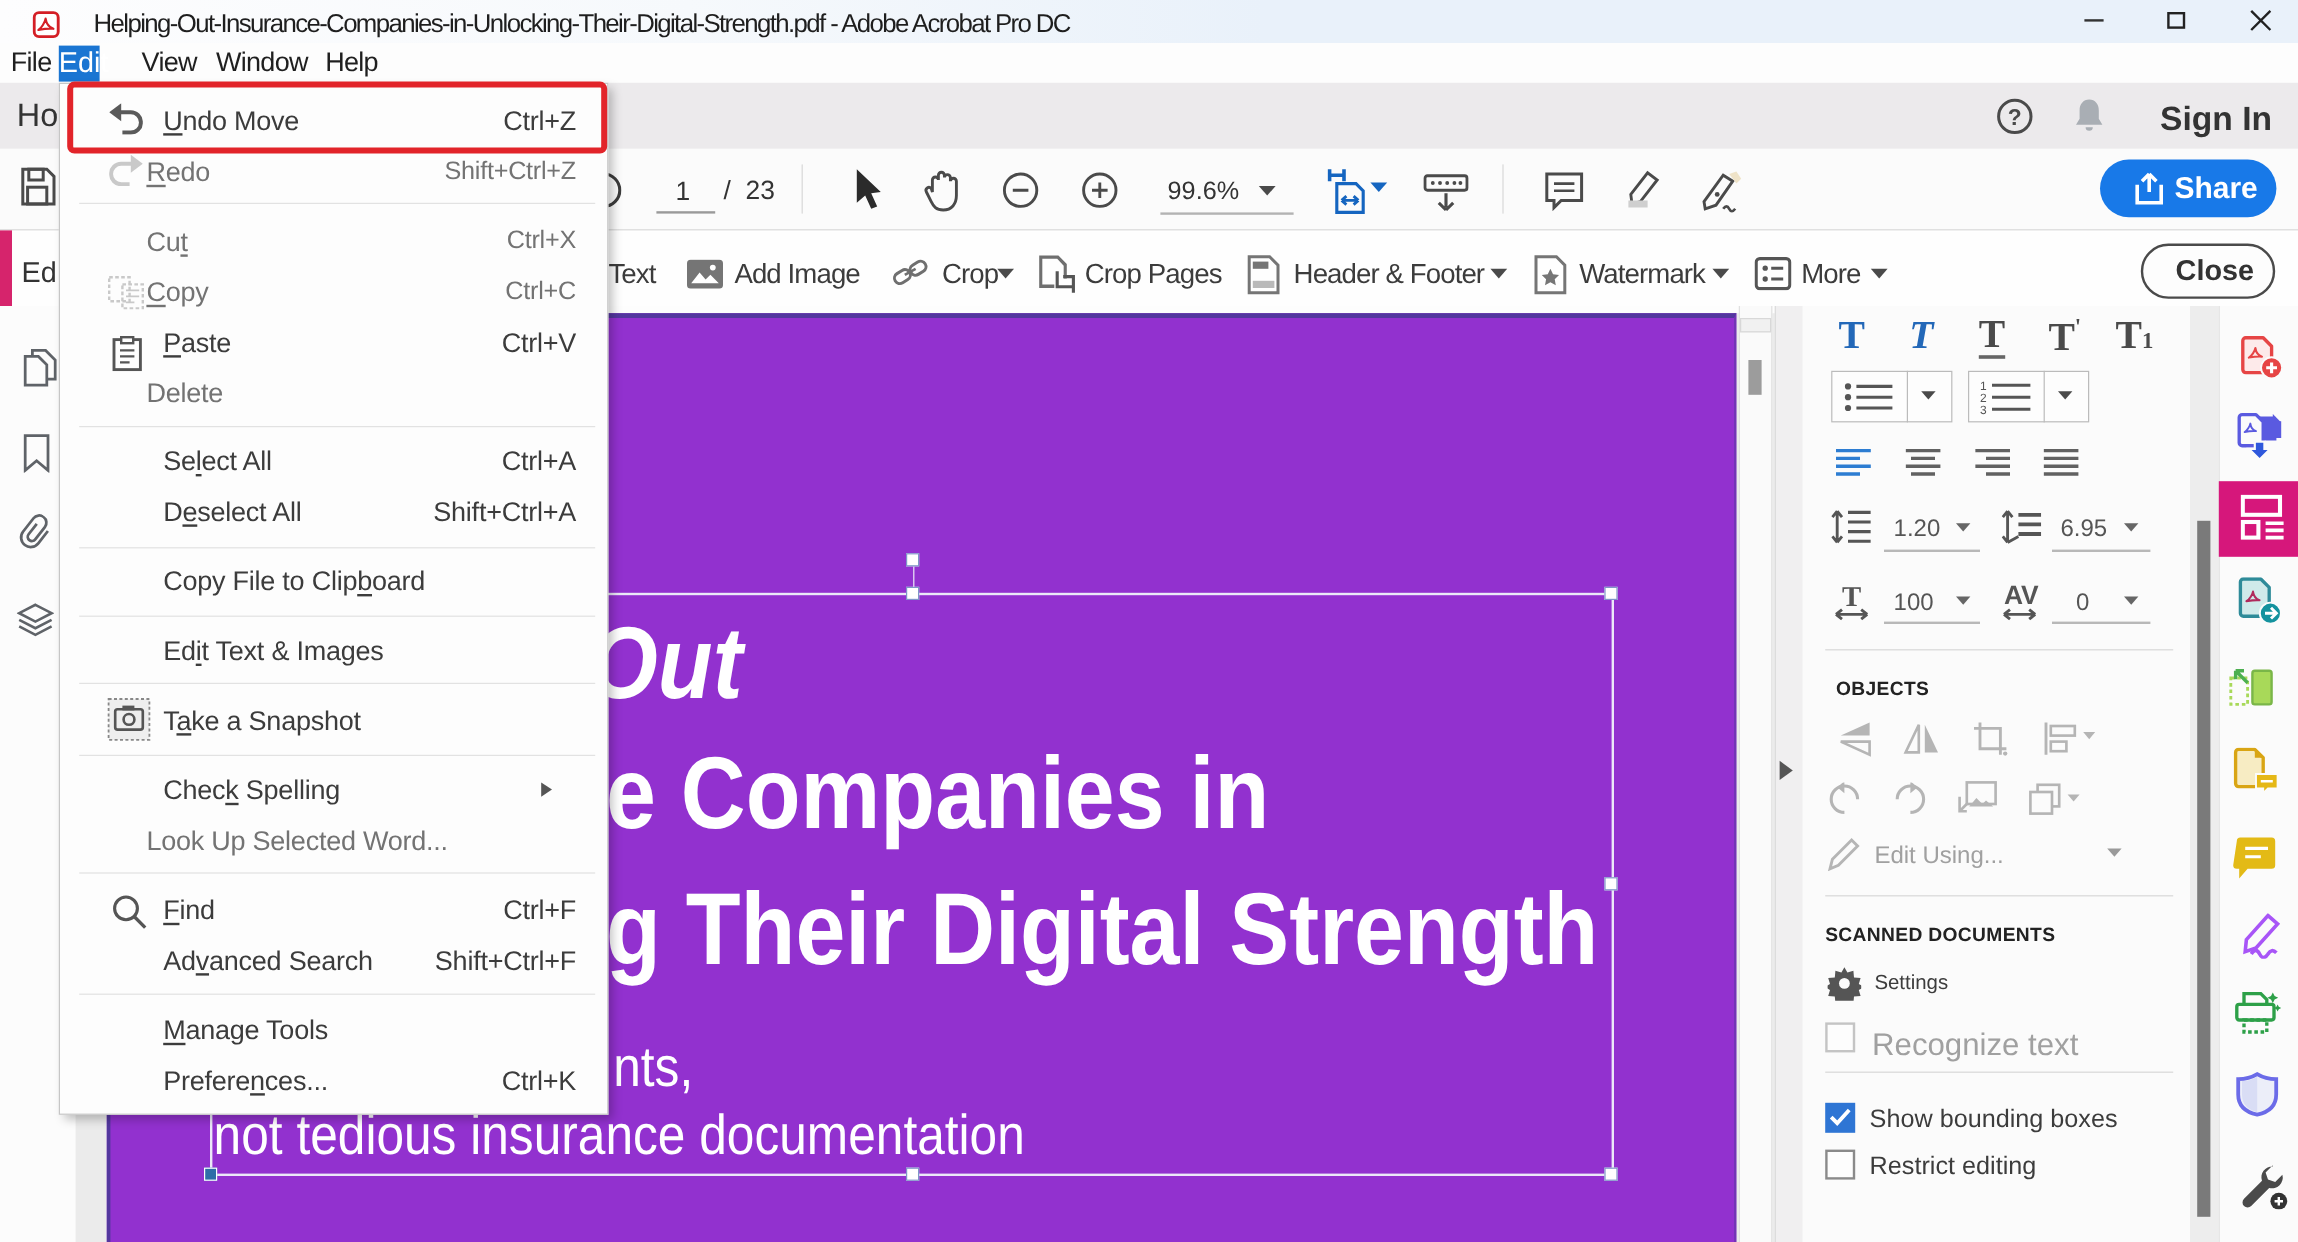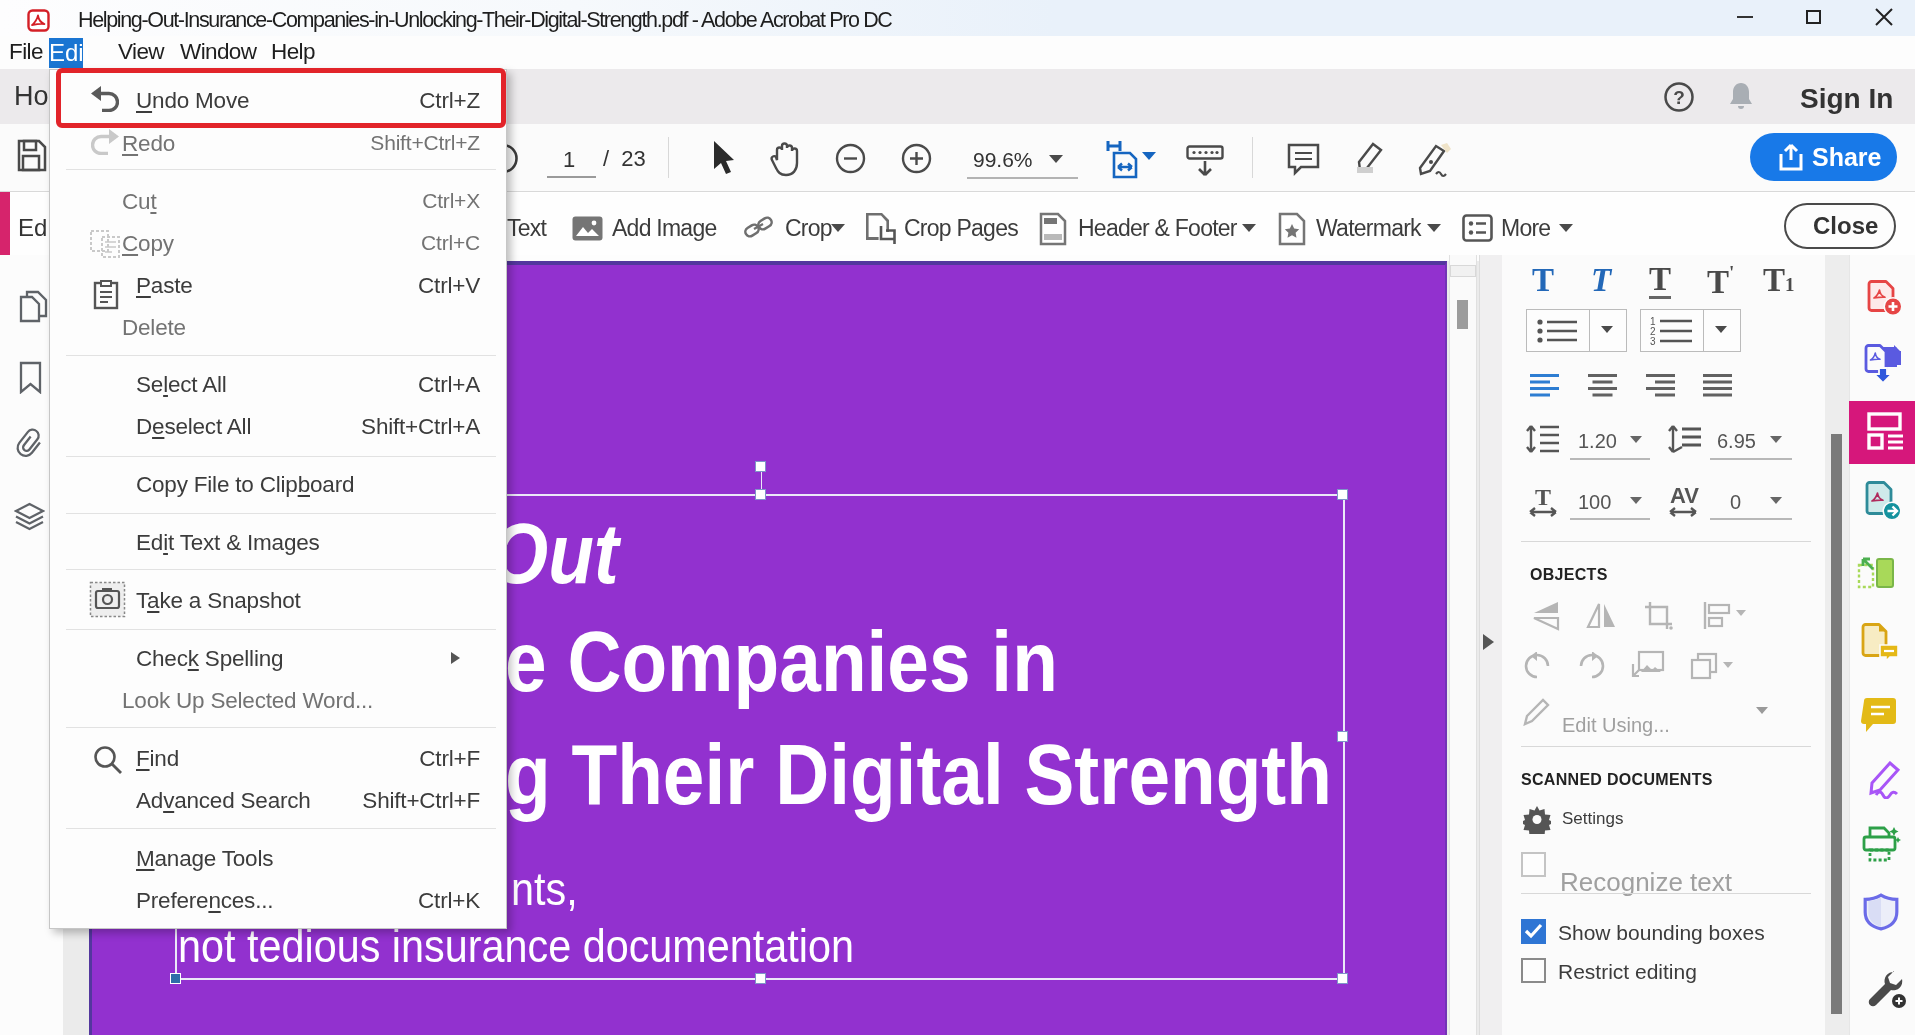--- a/index.html
+++ b/index.html
@@ -34,21 +34,21 @@
 
 .bline { position:absolute; background:rgba(240,242,250,0.95); }
 .handle { position:absolute; width:11px; height:11px; background:#fff; border:1.5px solid #7f95c8; }
 
 #docscroll { position:absolute; left:1449px; top:0; width:28px; height:780px; background:#fafafa; border-left:1px solid #e0e0e0; border-right:1px solid #e0e0e0; }
 #gutter { position:absolute; left:1479px; top:0; width:23px; height:780px; background:#f0eff0; border-left:1px solid #dcdcdc; }
 #panel { position:absolute; left:1502px; top:0; width:323px; height:780px; background:#fbfbfb; }
 #panelscroll { position:absolute; left:1825px; top:0; width:24px; height:780px; background:#ededed; }
 #toolstrip { position:absolute; left:1849px; top:0; width:66px; height:780px; background:#fbfbfb; border-left:1px solid #e6e6e6; }
 .plabel { position:absolute; font-size:20px; color:#3c3c3c; }
-.pgrey { position:absolute; font-size:20px; color:#a0a0a0;margin-top:12px; }
+.pgrey { position:absolute; font-size:20px; color:#a0a0a0; }
 .phead { position:absolute; font-size:16px; font-weight:bold; color:#222; letter-spacing:0.3px; }
 .pbox { position:absolute; border:1px solid #bbb; background:#fdfdfd; }
 
 #menu { left:49px; top:69px; width:458px; height:860px; background:#fdfdfd; border:1px solid #c6c6c6; box-shadow:4px 4px 8px rgba(0,0,0,0.25); }
 .mi { position:absolute; left:86px; font-size:22.5px; letter-spacing:-0.2px; color:#3c3c3c; white-space:nowrap; }
 .mi-dis { position:absolute; left:72px; font-size:22.5px; letter-spacing:-0.2px; color:#737373; white-space:nowrap; }
 .msc { position:absolute; font-size:22.5px; letter-spacing:-0.2px; color:#3c3c3c; text-align:right; right:26px; }
 .msc-dis { position:absolute; font-size:21px; letter-spacing:-0.2px; color:#737373; text-align:right; right:26px; }
 .msep { position:absolute; left:16px; width:430px; height:1px; background:#e2e2e2; }
 #redbox { position:absolute; left:6px; top:-2px; width:450px; height:60px; border:5px solid #e2242a; border-radius:6px; }

